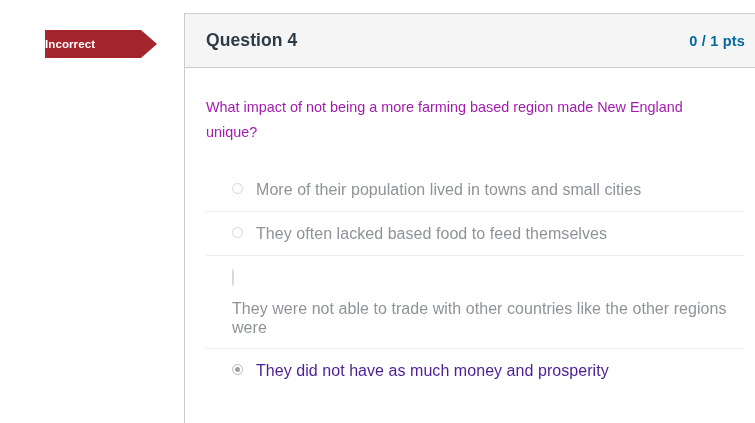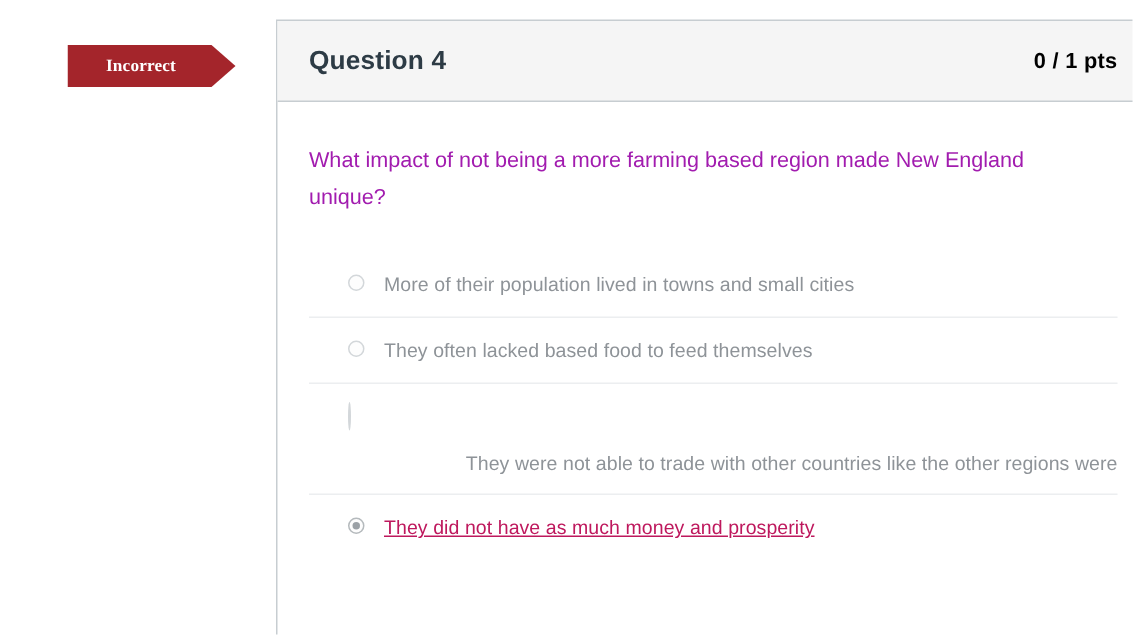--- a/index.html
+++ b/index.html
@@ -30,28 +30,26 @@
     left: 0;
     top: 0;
   }
   #flag-label {
     position: absolute;
     left: 0;
     top: 0;
     width: 98px;
     height: 28px;
     line-height: 28px;
-    text-align: center;
     color: #ffffff;
     font-size: 11.5px;
     font-weight: bold;
     letter-spacing: .1px;
     z-index: 2;
     white-space: nowrap;
-    font-family: Liberation Serif, serif;
   }
 
   
   #question-container {
     position: absolute;
     left: 143px;
     top: 13px;
     width: 584px;
     height: 420px;
     border: 1px solid #c7cdd1;
@@ -71,21 +69,21 @@
   }
   #question-title {
     font-size: 17.5px;
     font-weight: bold;
     color: #2d3b45;
     letter-spacing: .1px;
   }
   #question-points {
     font-size: 14.5px;
     font-weight: bold;
-    color: #000000;
+    color: #0369a1;
     letter-spacing: .2px;
   }
 
   #question-body {
     padding: 0 22px 0 21px;
   }
   #question-text {
     font-size: 14.4px;
     line-height: 25px;
     color: #a21caf;
@@ -133,35 +131,33 @@
     content: "";
     position: absolute;
     left: 2px;
     top: 2px;
     width: 5px;
     height: 5px;
     border-radius: 50%;
     background: #9ba1a6;
   }
   .answer-text {
-    font-size: 13px;
+    font-size: 16px;
     line-height: 19px;
     color: #8e9398;
     margin-left: 13px;
     letter-spacing: .05px;
   }
   .answer.wrapped .answer-text {
     margin-left: 0;
     margin-top: 12px;
     display: block;
-    text-align: right;
   }
   .answer.selected .answer-text {
-    color: #be185d;
-    text-decoration: underline;
+    color: #4c1d95;
   }
 </style>
 </head>
 <body>
 
 <div id="flag-wrap">
   <svg width="113" height="28" viewBox="0 0 113 28">
     <path d="M0 0 H96 L112 14 L96 28 H0 Z" fill="#a4252b"></path>
   </svg>
   <div id="flag-label">Incorrect</div>

